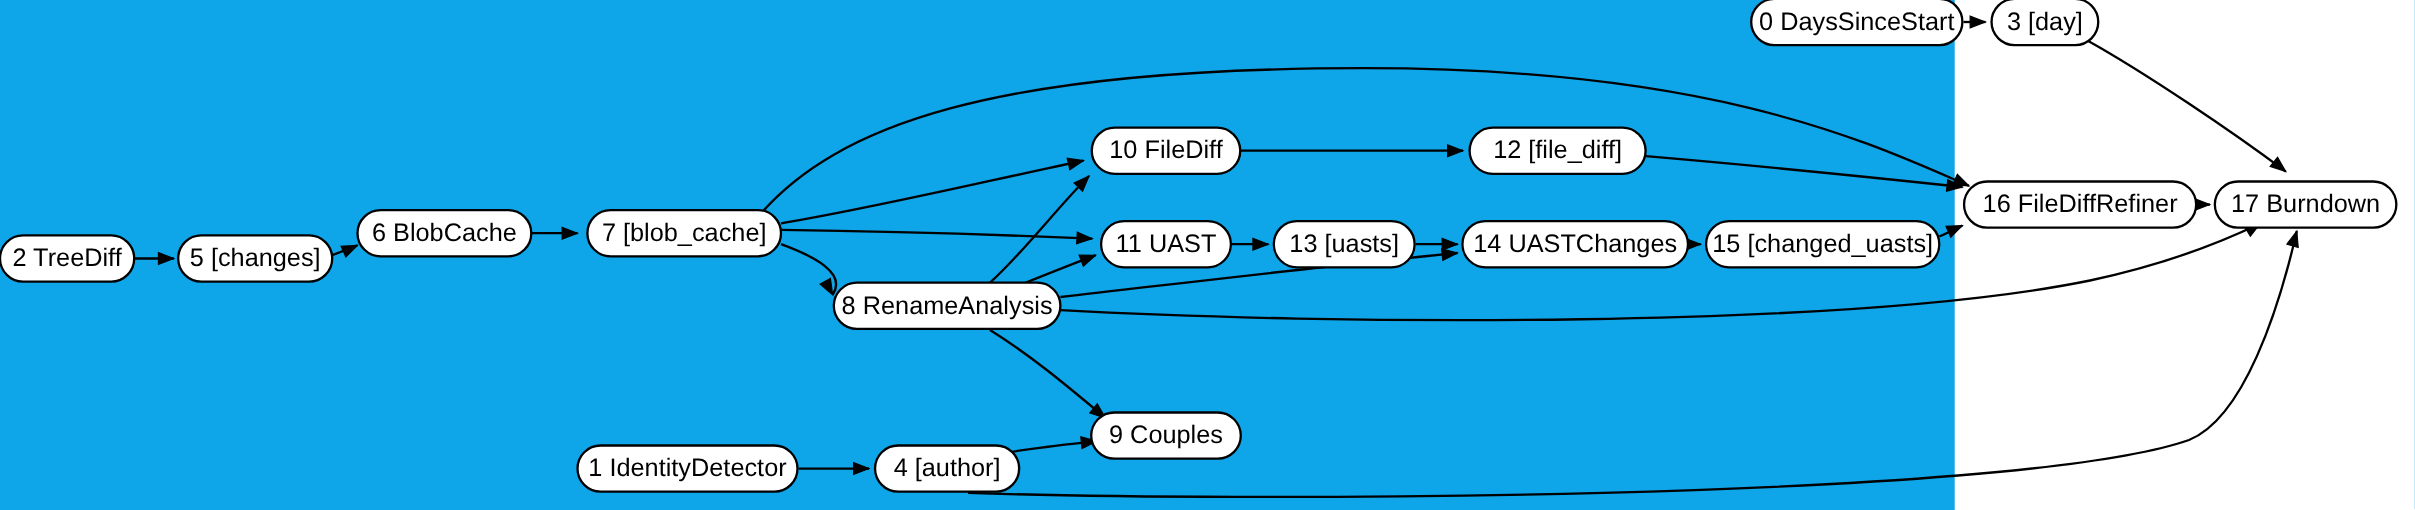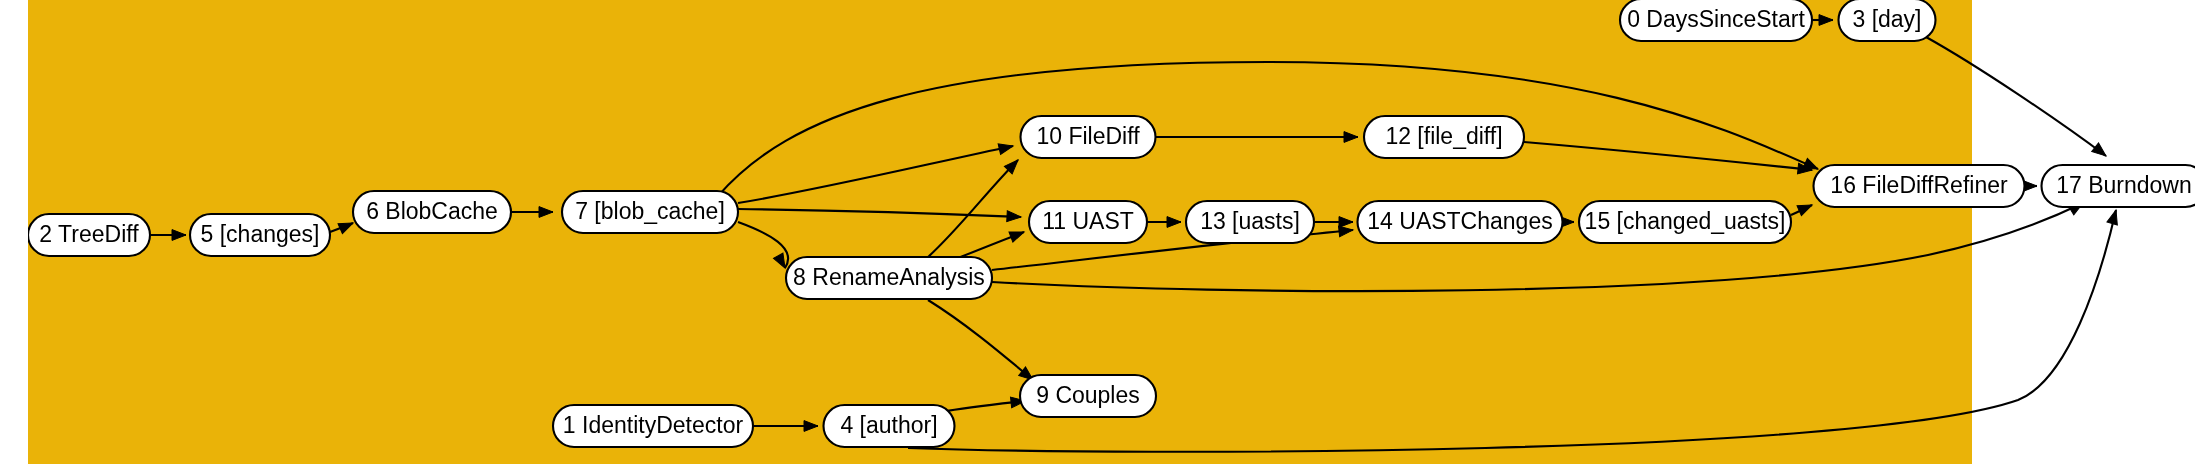--- a/index.html
+++ b/index.html
@@ -8,24 +8,23 @@
     background: #ffffff;
   }
   body {
     width: 2195px;
     height: 464px;
     overflow: hidden;
     font-family: "Liberation Sans", sans-serif;
   }
   #graph-root {
     position: relative;
-    width: 1944px;
+    width: 1777px;
     height: 464px;
-    background: #eab308;
-    margin-left: 28px;
+    background: #0ea5e9;
   }
   svg.graph-canvas {
     display: block;
     width: 2195px;
     height: 464px;
   }
   .node-shape {
     fill: #ffffff;
     stroke: #000000;
     stroke-width: 2.1px;

